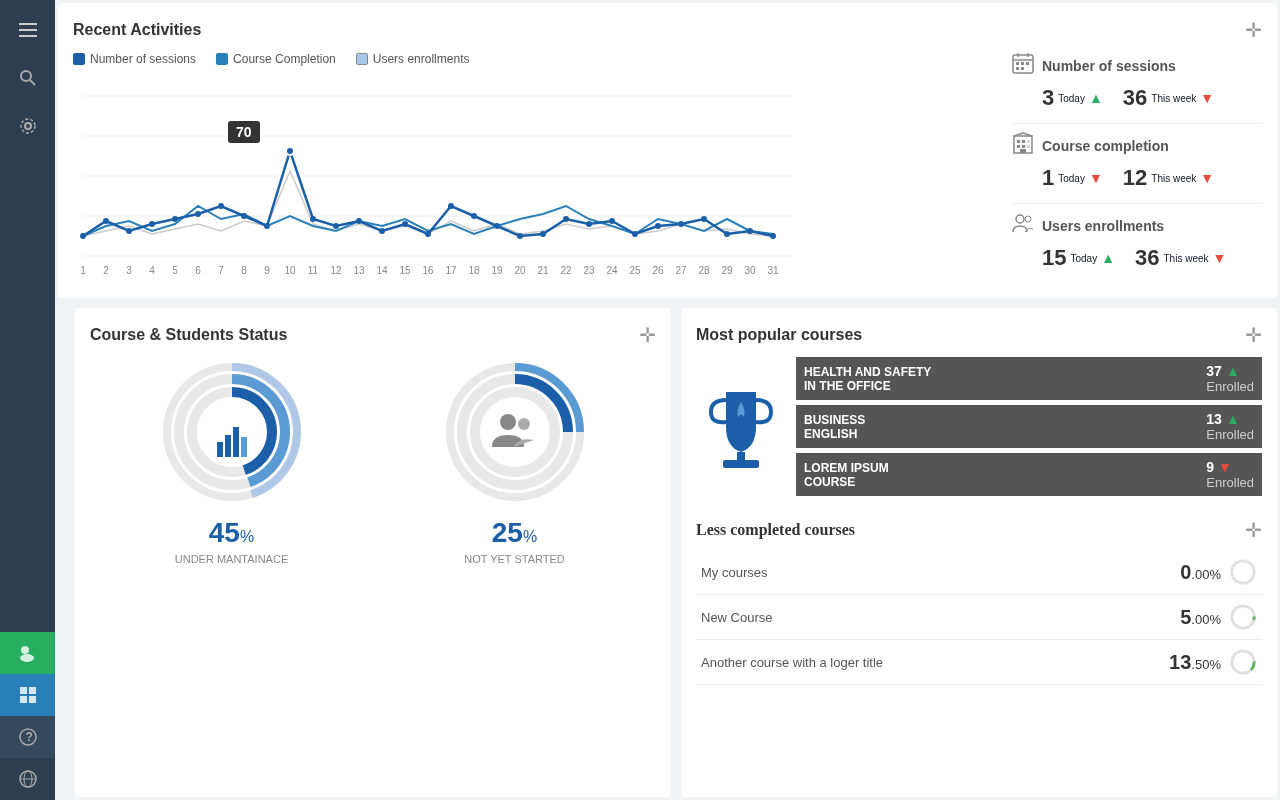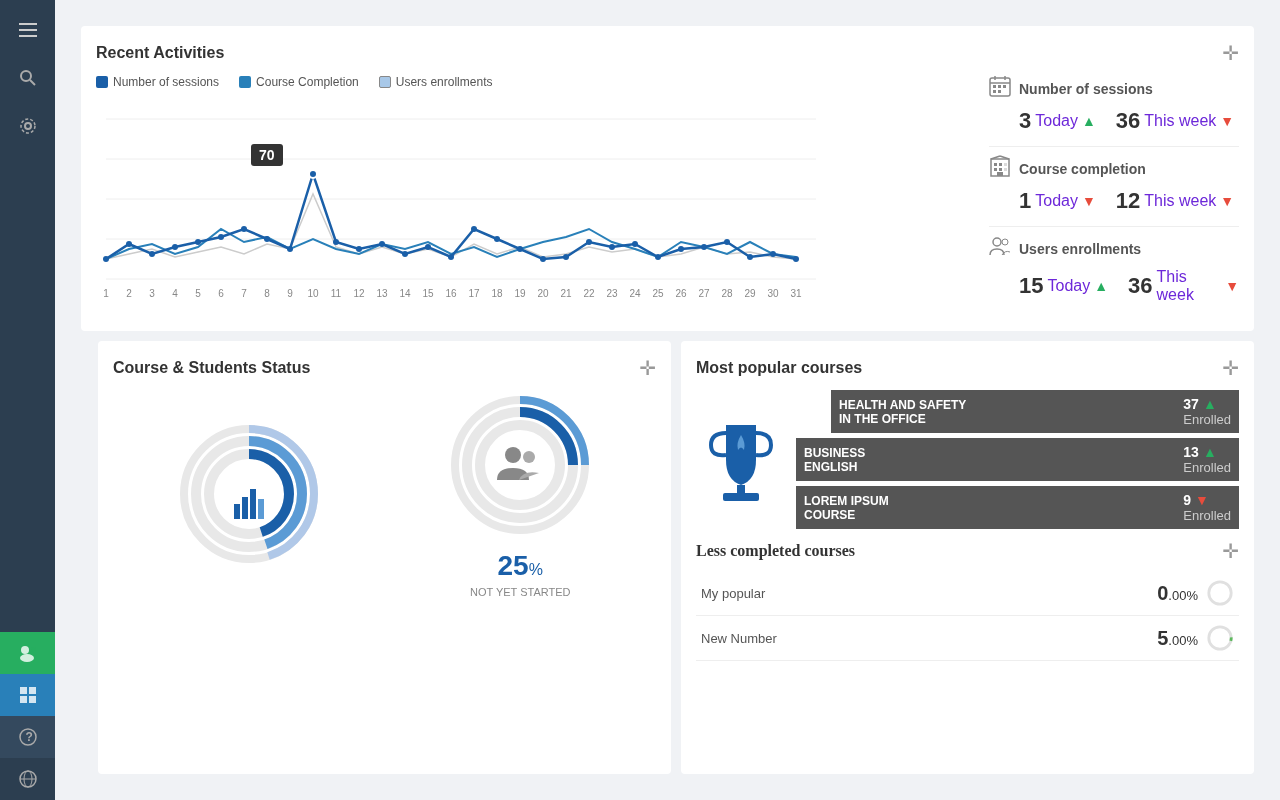--- a/index.html
+++ b/index.html
@@ -44,21 +44,21 @@
       color: #fff;
       font-size: 16px;
       cursor: pointer;
     }
     .sidebar-item-colored.green { background: #27ae60; }
     .sidebar-item-colored.blue-dark { background: #2980b9; }
     .sidebar-item-colored.dark { background: #34495e; }
     .sidebar-item-colored.dark2 { background: #2c3e50; }
 
     
-    .main { flex: 1; display: flex; flex-direction: column; padding: 26px; gap: 10px; overflow: hidden; }
+    .main { flex: 1; display: flex; flex-direction: column; padding: 3px; gap: 10px; overflow: hidden; }
 
     
     .widget { background: #fff; border-radius: 4px; padding: 15px; }
     .widget-header {
       display: flex;
       align-items: center;
       justify-content: space-between;
       margin-bottom: 10px;
     }
     .widget-title { font-size: 16px; font-weight: 600; color: #333; }
@@ -87,29 +87,29 @@
 
     
     .stats-panel { width: 250px; flex-shrink: 0; }
     .stat-section { margin-bottom: 12px; }
     .stat-section-header { display: flex; align-items: center; gap: 8px; margin-bottom: 6px; }
     .stat-section-title { font-size: 14px; color: #555; font-weight: 600; }
     .stat-icon { color: #888; font-size: 20px; }
     .stat-values { display: flex; gap: 20px; padding-left: 30px; }
     .stat-value { display: flex; align-items: center; gap: 4px; }
     .stat-number { font-size: 22px; font-weight: bold; color: #333; }
-    .stat-label { font-size: 16px; color: #6d28d9; }
+    .stat-label { font-size: 10px; color: #0f172a; }
     .arrow-up { color: #27ae60; font-size: 14px; }
     .arrow-down { color: #e74c3c; font-size: 14px; }
     .stat-divider { border: none; border-top: 1px solid #eee; margin: 8px 0; }
 
     
     .bottom-row { display: flex; gap: 10px; flex: 1; min-height: 0; }
     .bottom-left { flex: 1; background: #fff; border-radius: 4px; padding: 15px; margin-left: 17px; }
-    .bottom-right { flex: 1; background: #fff; border-radius: 4px; padding: 15px; display: flex; flex-direction: column; gap: 10px; }
+    .bottom-right { flex: 1; background: #fff; border-radius: 4px; padding: 15px; display: flex; flex-direction: column; gap: 22px; }
 
     
     .donuts-area { display: flex; justify-content: space-around; align-items: center; margin-top: 10px; }
     .donut-item { display: flex; flex-direction: column; align-items: center; }
     .donut-stat { text-align: center; margin-top: 10px; }
     .donut-percent { font-size: 28px; font-weight: bold; color: #1a5fa8; }
     .donut-percent-small { font-size: 16px; color: #1a5fa8; }
     .donut-label { font-size: 11px; color: #888; text-transform: uppercase; margin-top: 4px; }
     .bottom-stats { display: flex; justify-content: space-around; margin-top: 15px; }
     .bottom-stat { text-align: center; }
@@ -410,20 +410,24 @@
             <circle cx="75" cy="75" r="53" fill="none" stroke="#5b9bd5" stroke-width="10" stroke-dasharray="149 184" stroke-dashoffset="0" transform="rotate(-90 75 75)"></circle>
 
             <circle cx="75" cy="75" r="40" fill="none" stroke="#e8e8e8" stroke-width="10"></circle>
             <circle cx="75" cy="75" r="40" fill="none" stroke="#1a5fa8" stroke-width="10" stroke-dasharray="113 251" stroke-dashoffset="0" transform="rotate(-90 75 75)"></circle>
 
             <rect x="60" y="85" width="6" height="15" fill="#1a5fa8"></rect>
             <rect x="68" y="78" width="6" height="22" fill="#1a5fa8"></rect>
             <rect x="76" y="70" width="6" height="30" fill="#1a5fa8"></rect>
             <rect x="84" y="80" width="6" height="20" fill="#5b9bd5"></rect>
           </svg>
+          <div class="donut-stat">
+            <span class="donut-percent">45</span><span class="donut-percent-small">%</span>
+            <div class="donut-label">UNDER MANTAINACE</div>
+          </div>
         </div>
 
         <div class="donut-item">
           <svg width="150" height="150" viewBox="0 0 150 150">
 
             <circle cx="75" cy="75" r="65" fill="none" stroke="#e8e8e8" stroke-width="8"></circle>
             <circle cx="75" cy="75" r="65" fill="none" stroke="#5b9bd5" stroke-width="8" stroke-dasharray="102 307" stroke-dashoffset="0" transform="rotate(-90 75 75)"></circle>
 
             <circle cx="75" cy="75" r="53" fill="none" stroke="#e8e8e8" stroke-width="10"></circle>
             <circle cx="75" cy="75" r="53" fill="none" stroke="#1a5fa8" stroke-width="10" stroke-dasharray="83 250" stroke-dashoffset="0" transform="rotate(-90 75 75)"></circle>
@@ -461,21 +465,21 @@
 
               <path d="M25 18 Q10 18 10 30 Q10 42 25 40" fill="none" stroke="#1a5fa8" stroke-width="4"></path>
               <path d="M55 18 Q70 18 70 30 Q70 42 55 40" fill="none" stroke="#1a5fa8" stroke-width="4"></path>
 
               <rect x="36" y="70" width="8" height="8" fill="#1a5fa8"></rect>
 
               <rect x="22" y="78" width="36" height="8" rx="2" fill="#1a5fa8"></rect>
             </svg>
           </div>
           <div class="courses-list">
-            <div class="course-bar" style="background:#555;margin-left:35px;">
+            <div class="course-bar" style="background:#555;">
               <span class="course-name">HEALTH AND SAFETY<br>IN THE OFFICE</span>
               <div style="text-align:right">
                 <div class="course-count">
                   <span>37</span>
                   <span class="arrow-up">▲</span>
                 </div>
                 <div class="course-enrolled">Enrolled</div>
               </div>
             </div>
             <div class="course-bar" style="background:#555;">
@@ -501,35 +505,45 @@
           </div>
         </div>
       </div>
 
       <div>
         <div class="less-header">
           <span class="widget-title">Less completed courses</span>
           <span class="plus-icon">✛</span>
         </div>
         <div class="less-item">
-          <span class="less-item-name">My popular</span>
+          <span class="less-item-name">My courses</span>
           <div class="less-item-right">
             <span><span class="less-percent">0</span><span class="less-percent-small">.00%</span></span>
             <svg class="progress-circle" width="30" height="30" viewBox="0 0 30 30">
               <circle cx="15" cy="15" r="12" fill="none" stroke="#e0e0e0" stroke-width="3"></circle>
             </svg>
           </div>
         </div>
         <div class="less-item">
-          <span class="less-item-name">New Number</span>
+          <span class="less-item-name">New Course</span>
           <div class="less-item-right">
             <span><span class="less-percent">5</span><span class="less-percent-small">.00%</span></span>
             <svg class="progress-circle" width="30" height="30" viewBox="0 0 30 30">
               <circle cx="15" cy="15" r="12" fill="none" stroke="#e0e0e0" stroke-width="3"></circle>
               <circle cx="15" cy="15" r="12" fill="none" stroke="#5cb85c" stroke-width="3" stroke-dasharray="4 72" stroke-dashoffset="-18" transform="rotate(-90 15 15)"></circle>
             </svg>
           </div>
         </div>
+        <div class="less-item">
+          <span class="less-item-name">Another course with a loger title</span>
+          <div class="less-item-right">
+            <span><span class="less-percent">13</span><span class="less-percent-small">.50%</span></span>
+            <svg class="progress-circle" width="30" height="30" viewBox="0 0 30 30">
+              <circle cx="15" cy="15" r="12" fill="none" stroke="#e0e0e0" stroke-width="3"></circle>
+              <circle cx="15" cy="15" r="12" fill="none" stroke="#5cb85c" stroke-width="3" stroke-dasharray="10 65" stroke-dashoffset="-18" transform="rotate(-90 15 15)"></circle>
+            </svg>
+          </div>
+        </div>
       </div>
 
     </div>
   </div>
 </div>
 
 </body></html>

